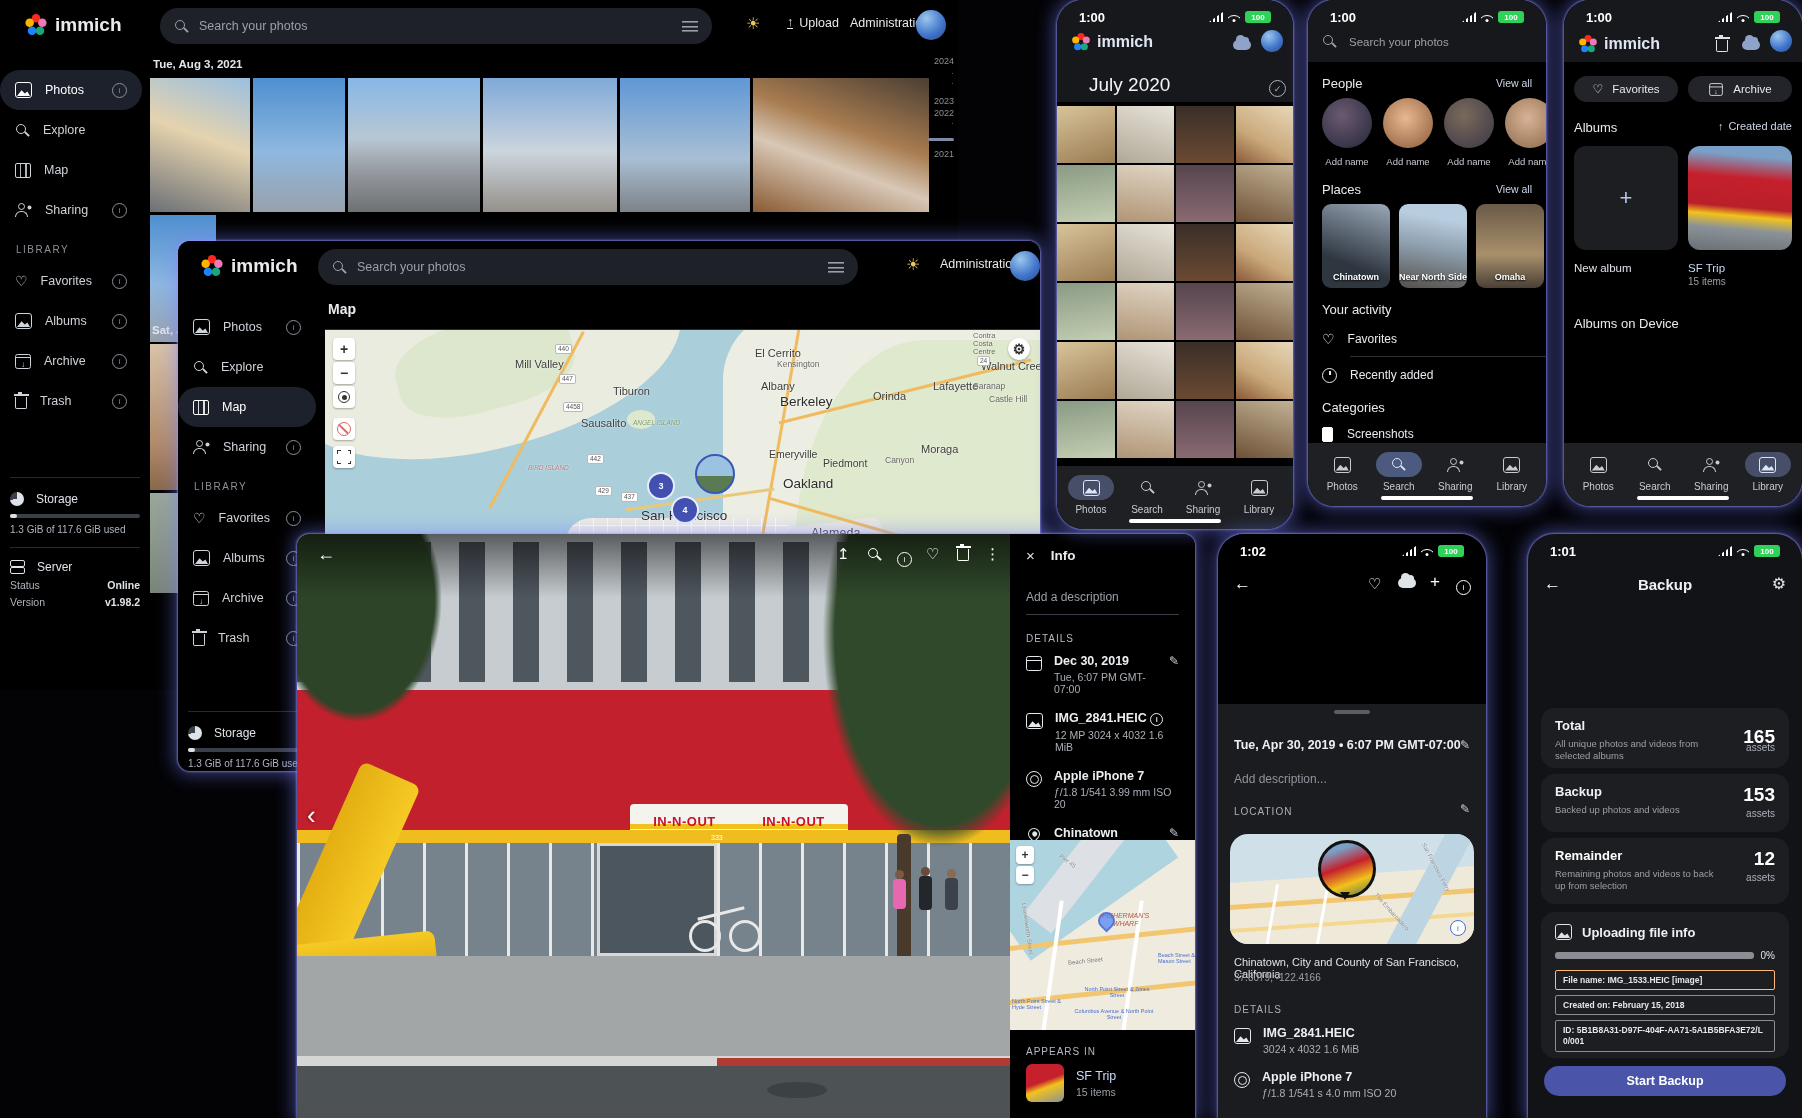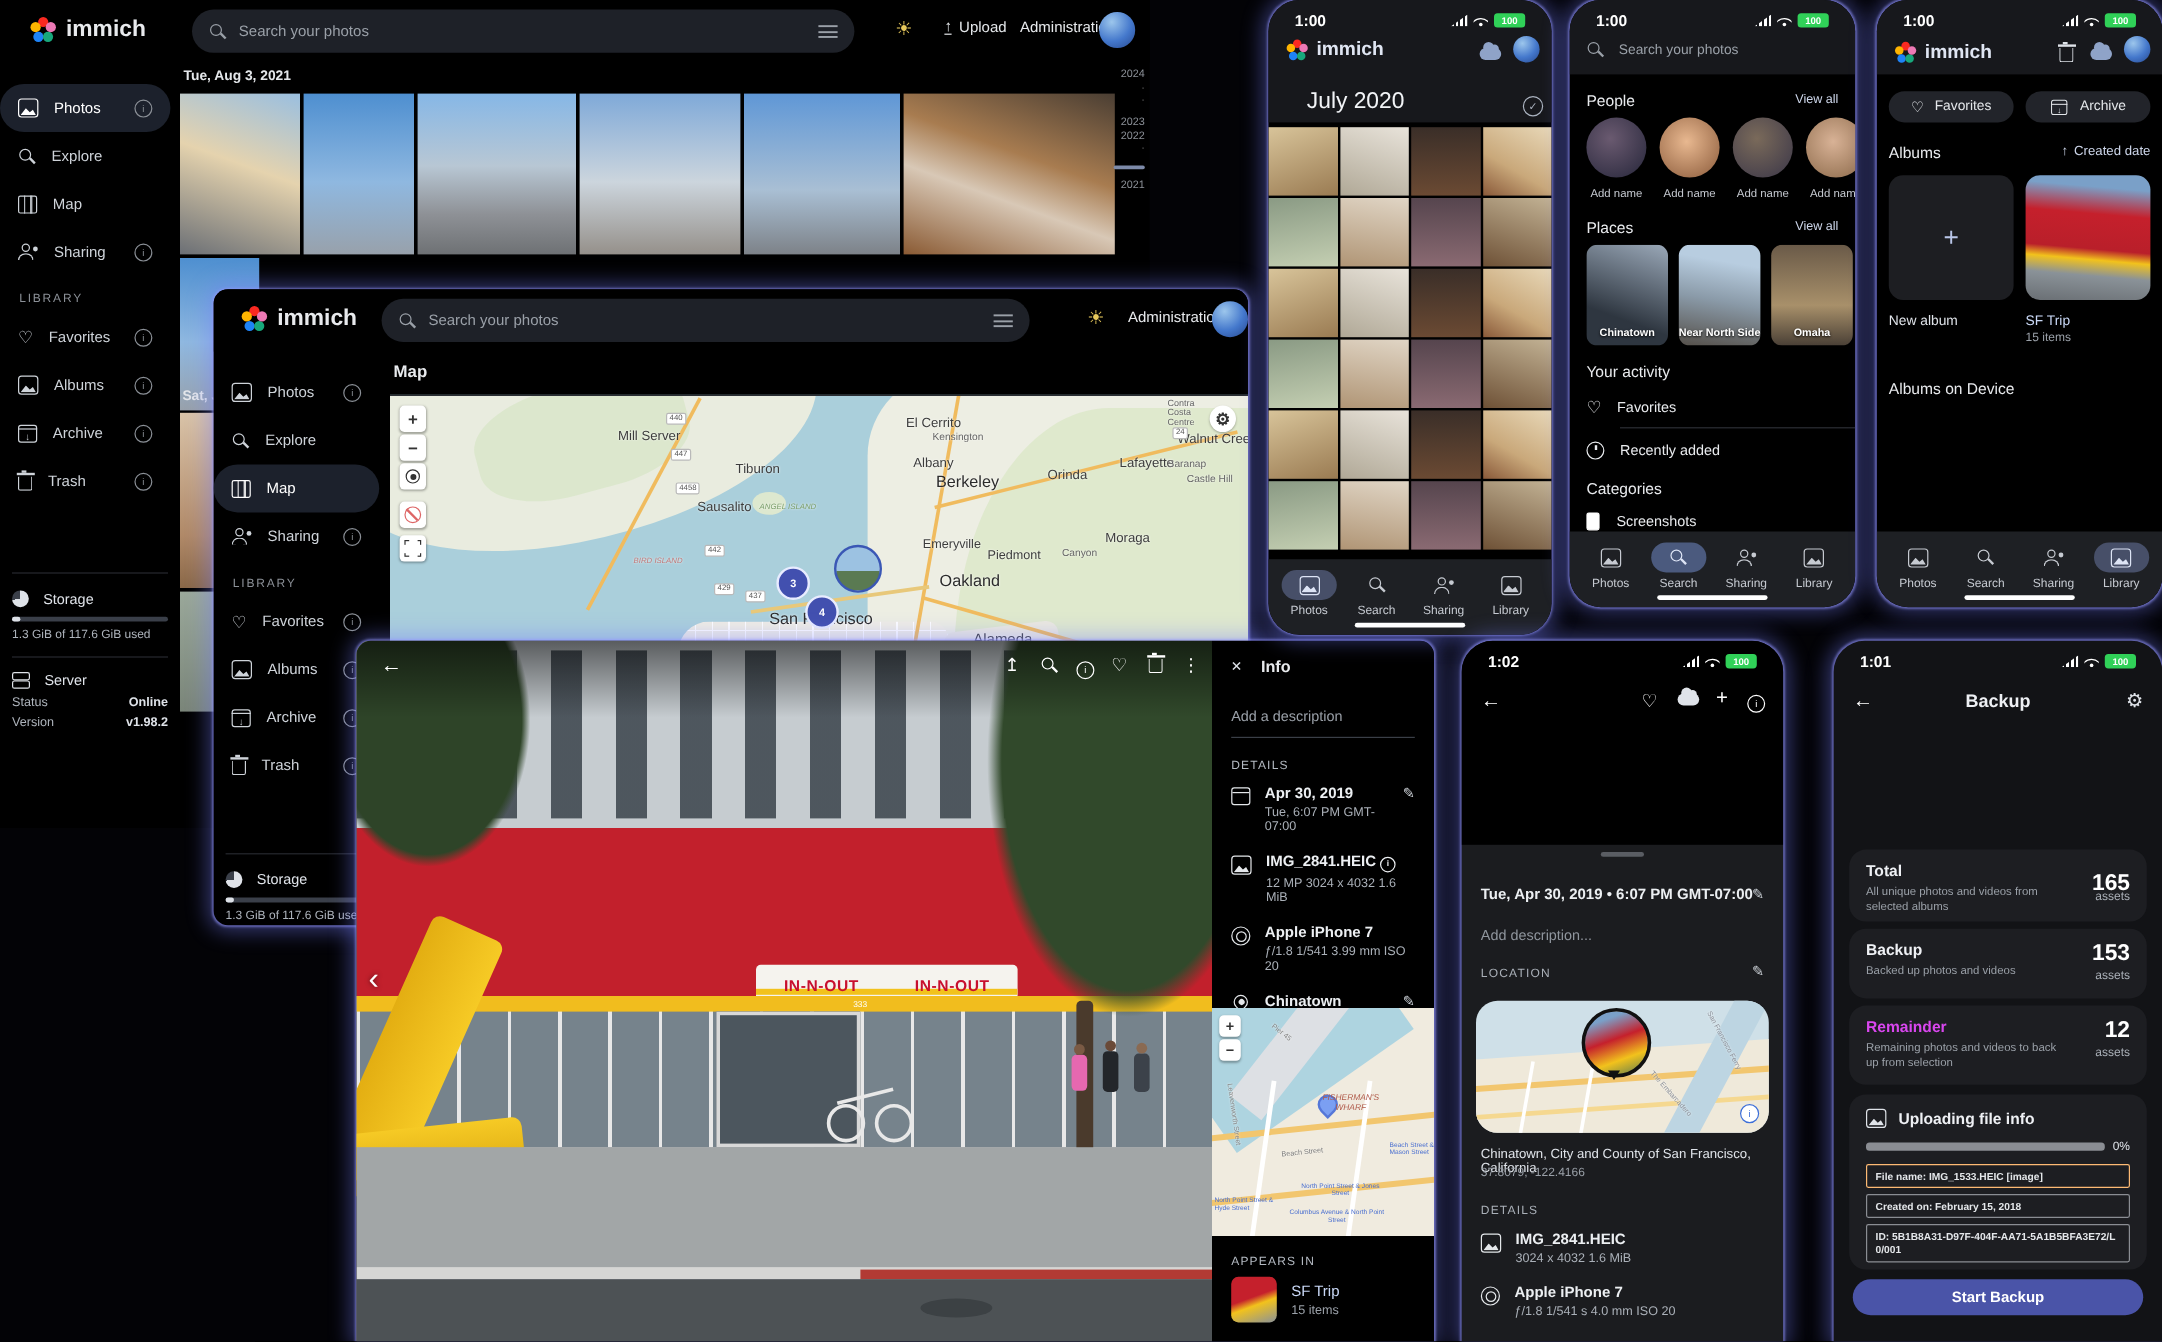--- a/index.html
+++ b/index.html
@@ -325,21 +325,21 @@
         <div class="abs" style="left:470px;top:10px;width:260px;height:420px;background:#d9e7c6;border-radius:50% 0 0 30%;opacity:.75;"></div>
         <div class="abs" style="left:240px;top:188px;width:225px;height:260px;background:#f0eee5;border-radius:26px 14px 0 0;background-image:repeating-linear-gradient(90deg,#fff 0 1px,transparent 1px 14px),repeating-linear-gradient(0deg,#fff 0 1px,transparent 1px 14px);"></div>
         <div class="abs" style="left:462px;top:192px;width:96px;height:34px;background:#eceadf;border-radius:10px;transform:rotate(-7deg);"></div>
         <div class="abs" style="left:302px;top:80px;width:28px;height:19px;background:#dde8cf;border-radius:50%;"></div>
         <div class="abs" style="left:210px;top:-10px;width:3px;height:200px;background:#f0bb5e;transform:rotate(28deg);"></div>
         <div class="abs" style="left:430px;top:-10px;width:3px;height:500px;background:#f0bb5e;transform:rotate(10deg);"></div>
         <div class="abs" style="left:300px;top:168px;width:150px;height:3px;background:#e8c87a;transform:rotate(-8deg);"></div>
         <div class="abs" style="left:450px;top:60px;width:260px;height:2.5px;background:#f0bb5e;transform:rotate(-14deg);"></div>
         <div class="abs" style="left:440px;top:200px;width:240px;height:2.5px;background:#f0bb5e;transform:rotate(16deg);"></div>
 
-        <span class="maplbl" style="left:190px;top:28px;font-size:11px;">Mill Server</span>
+        <span class="maplbl" style="left:190px;top:28px;font-size:11px;">Mill Valley</span>
         <span class="maplbl" style="left:288px;top:55px;font-size:11px;">Tiburon</span>
         <span class="maplbl" style="left:256px;top:87px;font-size:11px;">Sausalito</span>
         <span class="maplbl" style="left:308px;top:89px;font-size:6.5px;color:#7a9e6a;font-style:italic;">ANGEL ISLAND</span>
         <span class="maplbl" style="left:203px;top:134px;font-size:6.5px;color:#c07878;font-style:italic;">BIRD ISLAND</span>
         <span class="maplbl" style="left:316px;top:178px;font-size:13.5px;color:#2b2b2b;">San Francisco</span>
         <span class="maplbl" style="left:430px;top:17px;font-size:11px;">El Cerrito</span>
         <span class="maplbl" style="left:452px;top:29px;font-size:8.5px;color:#666;">Kensington</span>
         <span class="maplbl" style="left:436px;top:50px;font-size:11px;">Albany</span>
         <span class="maplbl" style="left:455px;top:64px;font-size:13.5px;color:#2b2b2b;">Berkeley</span>
         <span class="maplbl" style="left:444px;top:118px;font-size:10.5px;">Emeryville</span>
@@ -438,21 +438,21 @@
       <div style="display:flex;align-items:center;gap:16px;padding:13px 16px 0;">
         <span style="font-size:15px;color:#dfe3e9;">×</span>
         <span style="font-size:13.5px;font-weight:bold;text-align:right;">Info</span>
       </div>
       <div style="padding:26px 16px 0;font-size:12px;color:#9aa0a8;">Add a description</div>
       <div style="margin:10px 16px 0;border-bottom:1px solid #3a3f47;"></div>
       <div style="padding:18px 16px 10px;font-size:10px;letter-spacing:1px;color:#b4bac2;">DETAILS</div>
       <div class="vrow">
         <span class="ic ic-cal" style="margin-top:2px;"></span>
         <div style="flex:1;">
-            <div class="ttl">Apr 30, 2019</div>
+            <div class="ttl">Dec 30, 2019</div>
             <div class="sub">Tue, 6:07 PM GMT-07:00</div>
           </div>
         <span class="pencil">✎</span>
       </div>
       <div class="vrow" style="margin-top:16px;">
         <span class="ic ic-img" style="margin-top:2px;"></span>
         <div style="flex:1;">
             <div class="ttl"><span>IMG_2841.HEIC</span> <span class="infoc" style="font-size:7px;width:11px;height:11px;"></span></div>
             <div class="sub">12 MP  3024 x 4032  1.6 MiB</div>
           </div>
@@ -821,21 +821,21 @@
       <div class="abs" style="right:14px;top:18px;font-size:19px;font-weight:bold;color:#fff;">165</div>
       <div class="abs" style="right:14px;top:34px;font-size:10px;color:#aab0b8;">assets</div>
     </div>
     <div class="card" style="left:13px;top:240px;width:248px;height:58px;">
       <div style="padding:10px 14px 0;font-size:13px;font-weight:bold;color:#eef0f4;">Backup</div>
       <div style="padding:5px 14px 0;font-size:9.5px;color:#9aa0a8;width:160px;line-height:12px;">Backed up photos and videos</div>
       <div class="abs" style="right:14px;top:10px;font-size:19px;font-weight:bold;color:#fff;">153</div>
       <div class="abs" style="right:14px;top:34px;font-size:10px;color:#aab0b8;">assets</div>
     </div>
     <div class="card" style="left:13px;top:304px;width:248px;height:66px;">
-      <div style="padding:10px 14px 0;font-size:13px;font-weight:bold;color:#d946ef;">Remainder</div>
+      <div style="padding:10px 14px 0;font-size:13px;font-weight:bold;color:#ffffff;">Remainder</div>
       <div style="padding:5px 14px 0;font-size:9.5px;color:#9aa0a8;width:160px;line-height:12px;">Remaining photos and videos to back up from selection</div>
       <div class="abs" style="right:14px;top:10px;font-size:19px;font-weight:bold;color:#fff;">12</div>
       <div class="abs" style="right:14px;top:34px;font-size:10px;color:#aab0b8;">assets</div>
     </div>
     <div class="card" style="left:13px;top:378px;width:248px;height:146px;">
       <div style="display:flex;align-items:center;gap:10px;padding:12px 14px 0;">
         <span class="ic ic-img" style="color:#dfe3e9;"></span>
         <span style="font-size:13px;font-weight:bold;color:#eef0f4;">Uploading file info</span>
       </div>
       <div style="display:flex;align-items:center;gap:7px;padding:10px 14px 0;">

